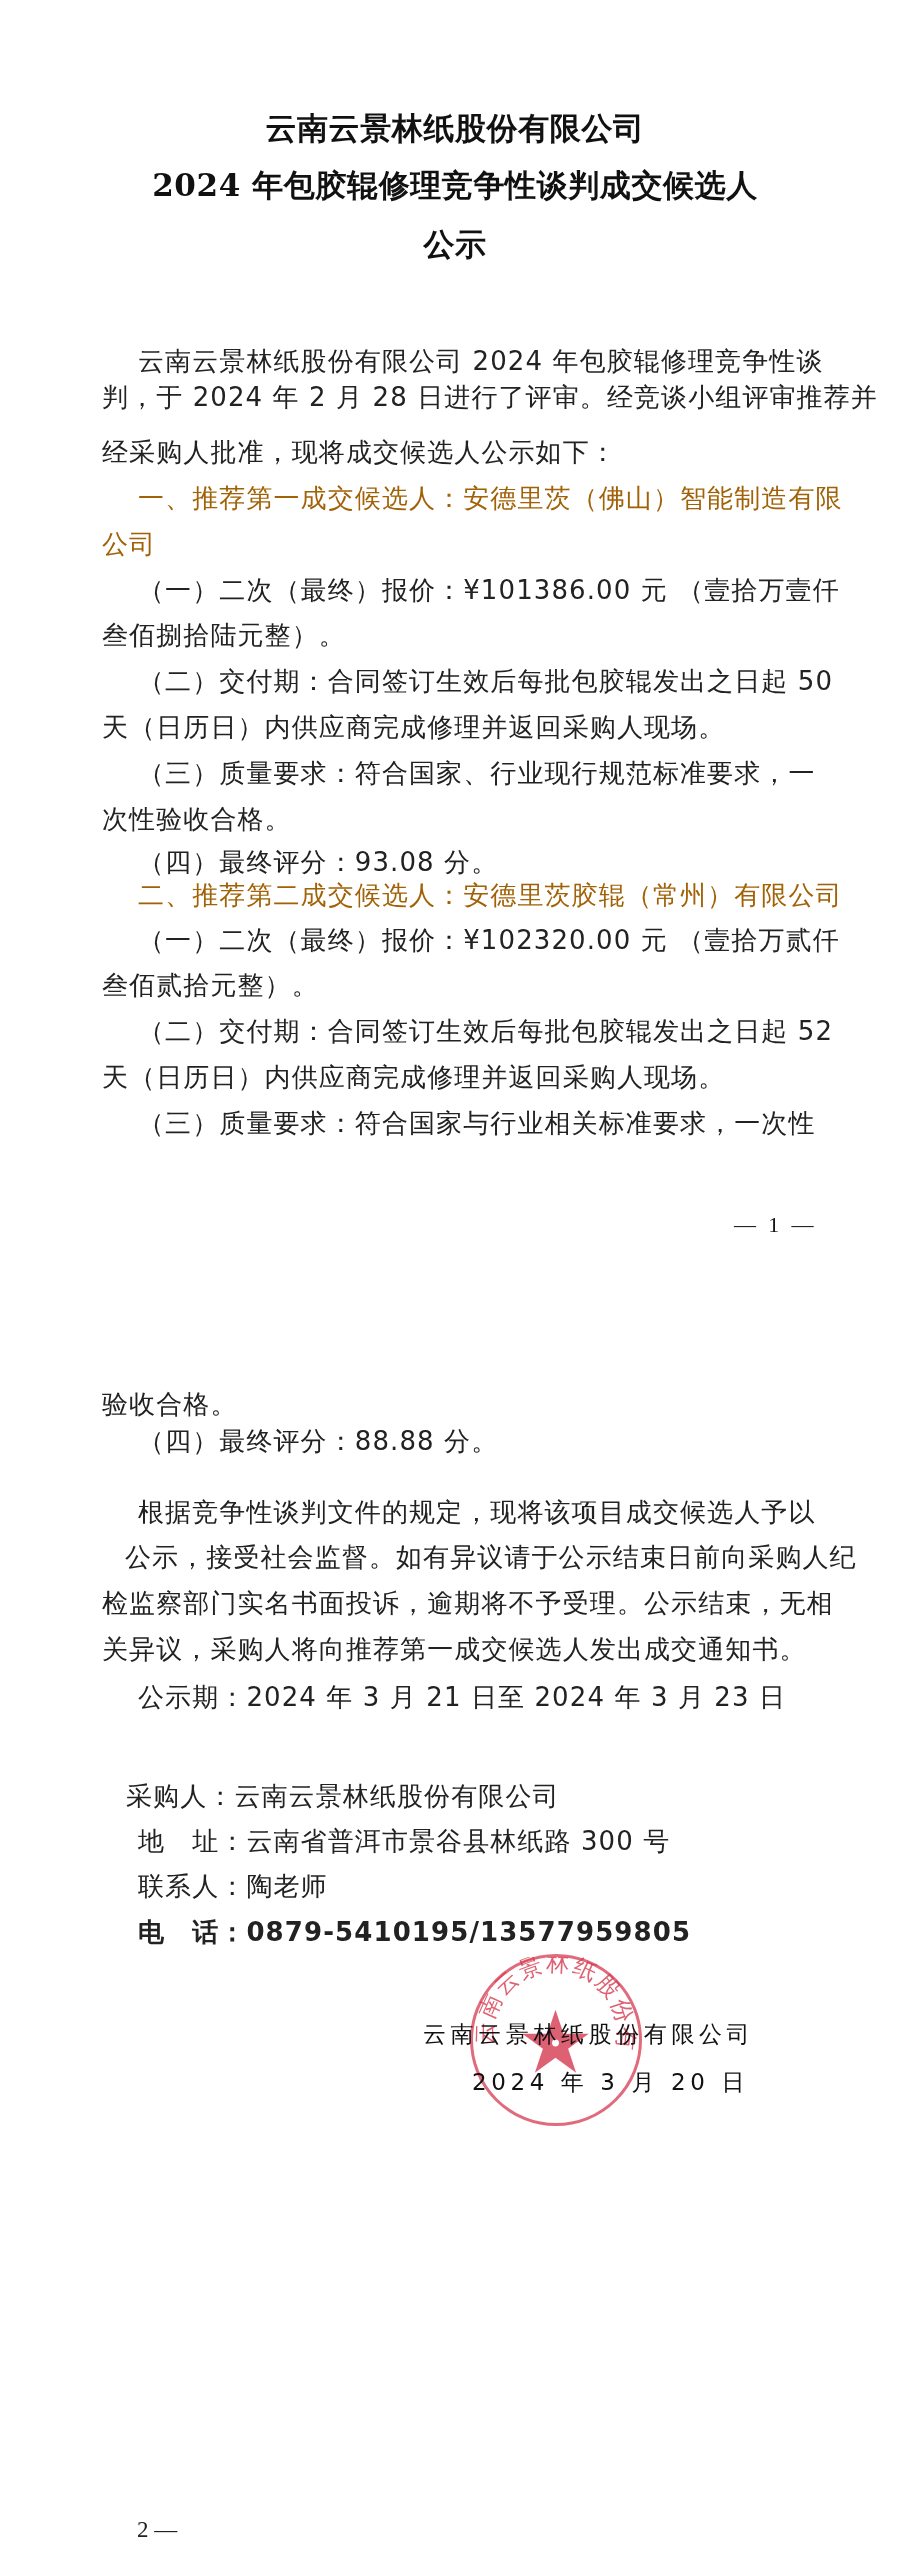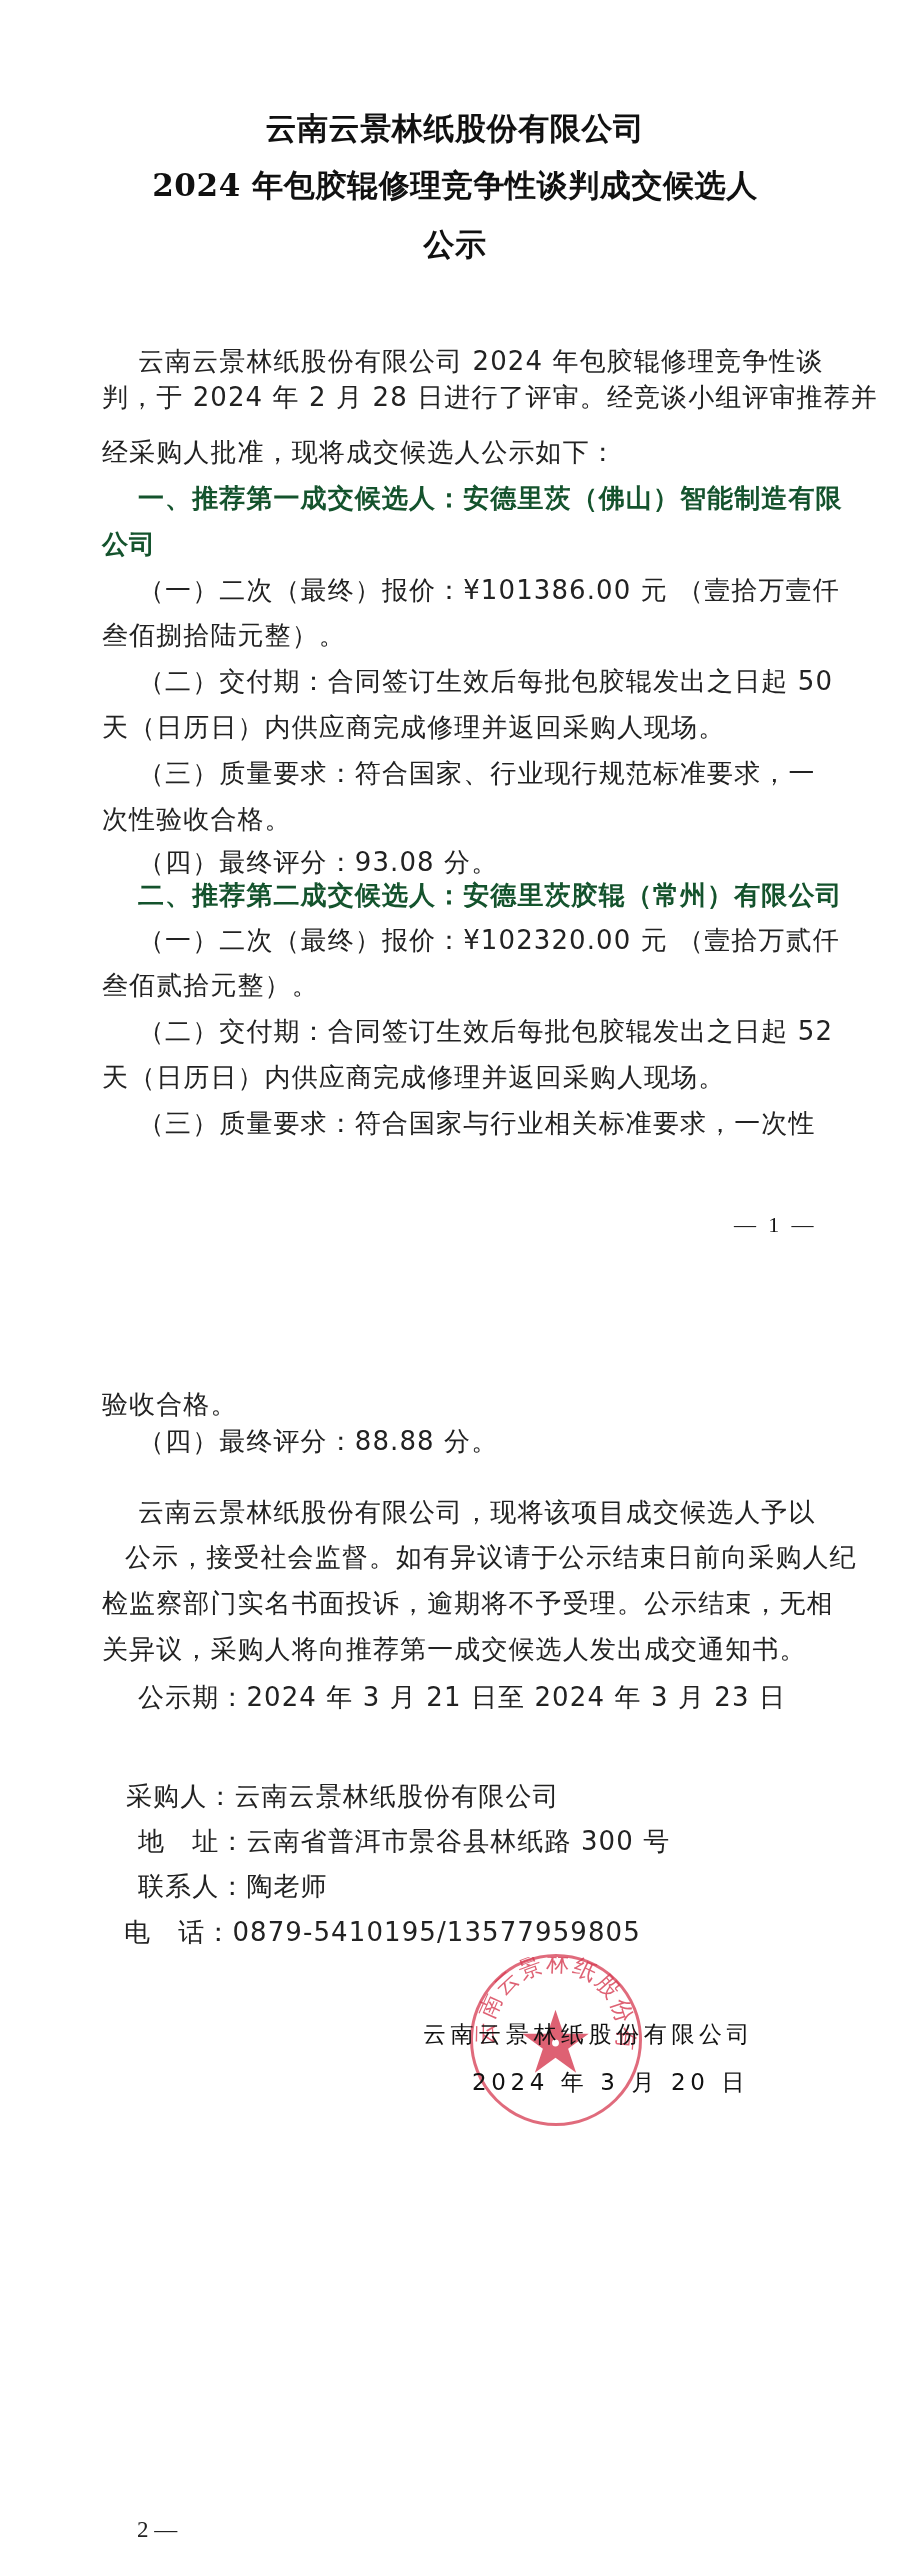--- a/index.html
+++ b/index.html
@@ -2,21 +2,21 @@
 <html style="font-size:9.2px"><head>
 <meta charset="utf-8">
 <style>
   html, body { margin:0; padding:0; background:#ffffff; }
   body { width:910px; height:2576px; position:relative; overflow:hidden;
          font-family:"DejaVu Serif","Liberation Serif",serif; color:#1a1a1a; }
   .abs { position:absolute; white-space:nowrap; }
   .title { left:0; width:910px; text-align:center; font-size:31px; font-weight:bold;
            font-family:"DejaVu Serif","Liberation Serif",serif; letter-spacing:0.6px; color:#111; }
   .body { font-size:26px; letter-spacing:1.1px; font-family:"DejaVu Sans","Liberation Sans",sans-serif; color:#222; }
-  .bold { font-weight:bold; color:#14532d; }
+  .bold { font-weight:normal; color:#a16207; }
   .pagenum { font-size:22px; font-family:"Liberation Serif","DejaVu Serif",serif; color:#111; letter-spacing:3.4px; }
   .sig { font-size:23px; letter-spacing:4.6px; font-family:"DejaVu Sans","Liberation Sans",sans-serif; color:#111; }
   .stamp { position:absolute; left:470px; top:1954px; width:172px; height:172px; border-radius:50%;
            border:3.4px solid rgba(214,58,80,0.75); box-sizing:border-box; }
   .stamp svg { position:absolute; left:0; top:0; }
   .fragment { font-size:23px; color:#222; font-family:"Liberation Serif",serif; }
 </style>
 </head>
 <body>
 
@@ -43,30 +43,30 @@
 <div class="abs body" style="left:102px; top:968px;">叁佰贰拾元整）。</div>
 <div class="abs body" style="left:138px; top:1014px;">（二）交付期：合同签订生效后每批包胶辊发出之日起 52</div>
 <div class="abs body" style="left:102px; top:1060px;">天（日历日）内供应商完成修理并返回采购人现场。</div>
 <div class="abs body" style="left:138px; top:1106px;">（三）质量要求：符合国家与行业相关标准要求，一次性</div>
 
 <div class="abs pagenum" style="left:734px; top:1212px;">— 1 —</div>
 
 <div class="abs body" style="left:102px; top:1387px;">验收合格。</div>
 <div class="abs body" style="left:138px; top:1424px;">（四）最终评分：88.88 分。</div>
 
-<div class="abs body" style="left:138px; top:1495px;">云南云景林纸股份有限公司，现将该项目成交候选人予以</div>
+<div class="abs body" style="left:138px; top:1495px;">根据竞争性谈判文件的规定，现将该项目成交候选人予以</div>
 <div class="abs body" style="left:102px; top:1540px;margin-left:23px;">公示，接受社会监督。如有异议请于公示结束日前向采购人纪</div>
 <div class="abs body" style="left:102px; top:1586px;">检监察部门实名书面投诉，逾期将不予受理。公示结束，无相</div>
 <div class="abs body" style="left:102px; top:1632px;">关异议，采购人将向推荐第一成交候选人发出成交通知书。</div>
 <div class="abs body" style="left:138px; top:1680px;">公示期：2024 年 3 月 21 日至 2024 年 3 月 23 日</div>
 
 <div class="abs body" style="left:126px; top:1779px;">采购人：云南云景林纸股份有限公司</div>
 <div class="abs body" style="left:138px; top:1824px;">地　址：云南省普洱市景谷县林纸路 300 号</div>
 <div class="abs body" style="left:138px; top:1869px;">联系人：陶老师</div>
-<div class="abs body" style="left:124px; top:1915px;">电　话：0879-5410195/13577959805</div>
+<div class="abs body" style="left:138px; top:1915px;font-weight:bold;">电　话：0879-5410195/13577959805</div>
 
 <div class="stamp">
   <svg width="165" height="165" viewBox="0 0 288 288">
     <polygon points="144,92 158,134 202,134 166,160 180,202 144,176 108,202 122,160 86,134 130,134" fill="rgba(214,58,80,0.8)"></polygon>
     <circle cx="144" cy="150" r="6" fill="#ffffff"></circle>
     <defs>
       <path id="arc" d="M 40,170 A 110,110 0 1,1 248,170"></path>
     </defs>
     <text font-size="40" fill="rgba(214,58,80,0.8)" font-family="DejaVu Sans, sans-serif" letter-spacing="4">
       <textPath href="#arc" startOffset="4%">云南云景林纸股份有限公司</textPath>

